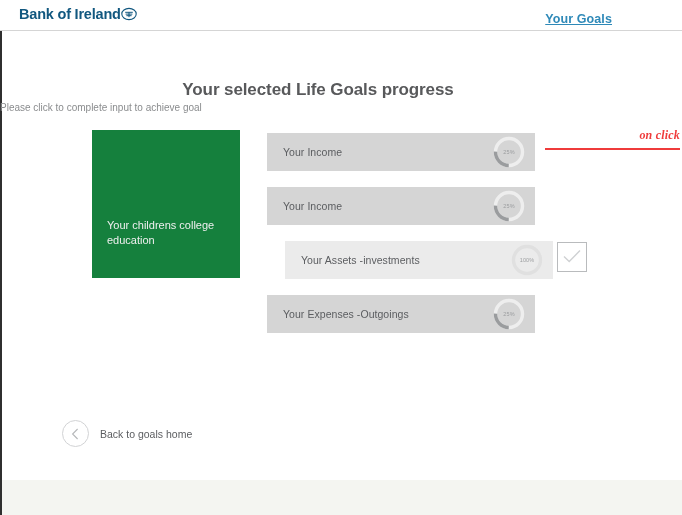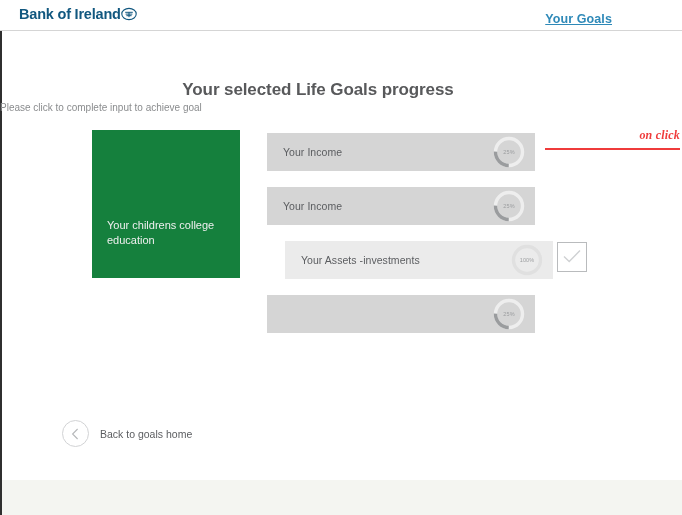--- a/index.html
+++ b/index.html
@@ -316,20 +316,21 @@
         <span class="dial-value">100%</span>
       </span>
       <span class="check-box">
         <svg width="18" height="16" viewBox="0 0 18 16" aria-hidden="true">
           <path d="M1 7.5 L6.2 12.5 L17 1.6" fill="none" stroke="#cfd1d3" stroke-width="1.4"></path>
         </svg>
       </span>
     </div>
 
     <div class="goal-row">
+      <span class="goal-row-label">Your Expenses -Outgoings</span>
       <span class="dial">
         <svg width="36" height="36" viewBox="0 0 36 36" aria-hidden="true">
           <circle cx="18" cy="18" r="13.5" fill="none" stroke="#eeeeee" stroke-width="3.4"></circle>
           <circle cx="18" cy="18" r="13.5" fill="none" stroke="#9a9c9e" stroke-width="3.4" stroke-dasharray="21.2 63.6" stroke-dashoffset="-42.4" transform="rotate(-90 18 18)"></circle>
         </svg>
         <span class="dial-value">25%</span>
       </span>
     </div>
 
   </div>

